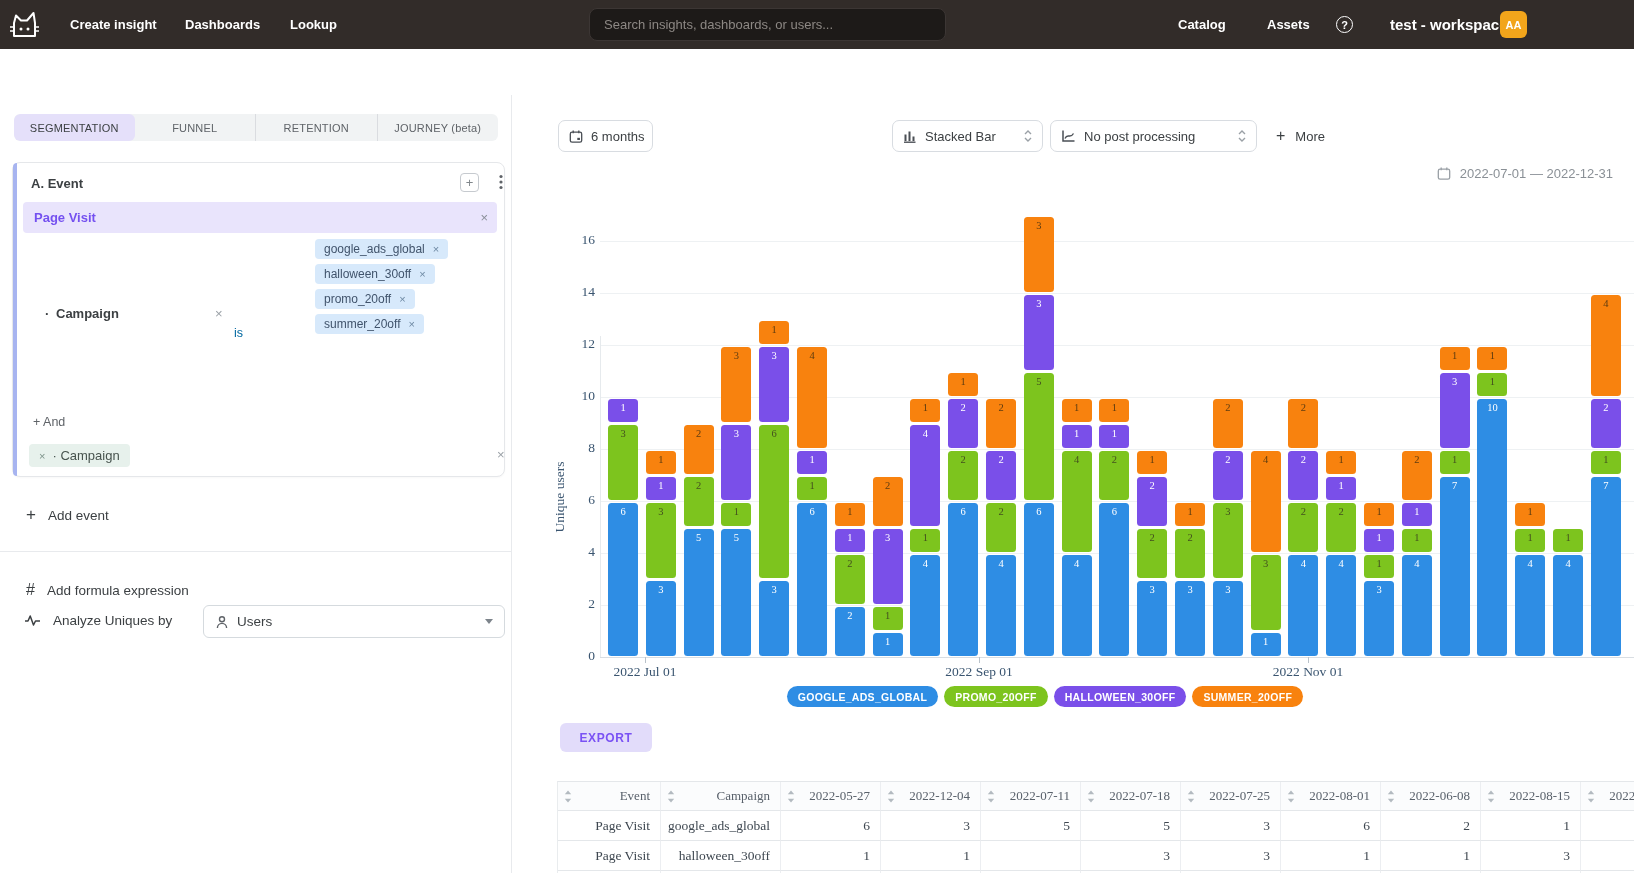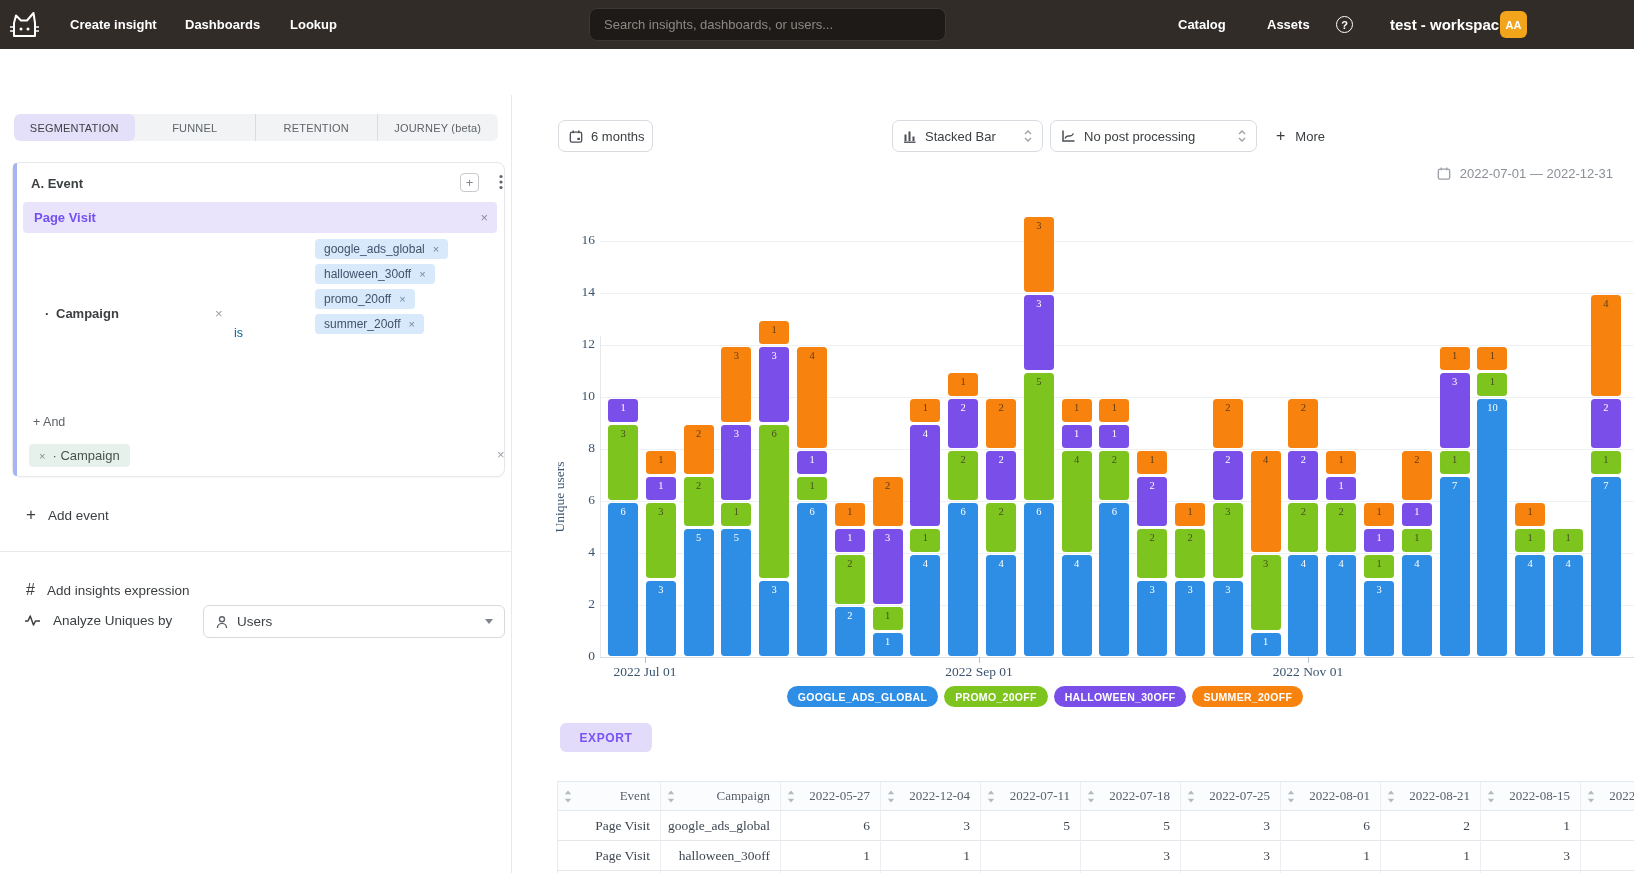--- a/index.html
+++ b/index.html
@@ -209,21 +209,21 @@
 
     <div class="panel-action" style="left:26px; top:410px;">
       <span style="font-size:17px; font-weight:400;">+</span>
       <span>Add event</span>
     </div>
 
     <div class="panel-divider"></div>
 
     <div class="panel-action" style="left:26px; top:486px;">
       <span style="font-size:16px;">#</span>
-      <span>Add insights expression</span>
+      <span>Add formula expression</span>
     </div>
 
     <div class="panel-action" style="left:24px; top:518px;">
       <svg width="17" height="15" viewBox="0 0 17 15">
         <polyline points="1,8 4,8 6.2,3 9.5,12 11.5,8 16,8" fill="none" stroke="#3c4043" stroke-width="1.5" stroke-linejoin="round"></polyline>
       </svg>
       <span>Analyze Uniques by</span>
     </div>
     <div class="users-select">
       <svg style="margin:0 8px 0 11px;" width="14" height="14" viewBox="0 0 14 14">
@@ -686,21 +686,21 @@
               <path d="M4 0.5 L7.2 4.2 H0.8 Z" fill="#b3bac0"></path>
               <path d="M4 12.5 L0.8 8.8 H7.2 Z" fill="#b3bac0"></path>
             </svg>
             <span>2022-08-01</span>
           </div>
           <div class="tcell" style="width: 100px;">
             <svg class="sort-ic" width="8" height="13" viewBox="0 0 8 13">
               <path d="M4 0.5 L7.2 4.2 H0.8 Z" fill="#b3bac0"></path>
               <path d="M4 12.5 L0.8 8.8 H7.2 Z" fill="#b3bac0"></path>
             </svg>
-            <span>2022-08-21</span>
+            <span>2022-06-08</span>
           </div>
           <div class="tcell" style="width: 100px;">
             <svg class="sort-ic" width="8" height="13" viewBox="0 0 8 13">
               <path d="M4 0.5 L7.2 4.2 H0.8 Z" fill="#b3bac0"></path>
               <path d="M4 12.5 L0.8 8.8 H7.2 Z" fill="#b3bac0"></path>
             </svg>
             <span>2022-08-15</span>
           </div>
           <div class="tcell" style="width: 100px;">
             <svg class="sort-ic" width="8" height="13" viewBox="0 0 8 13">

